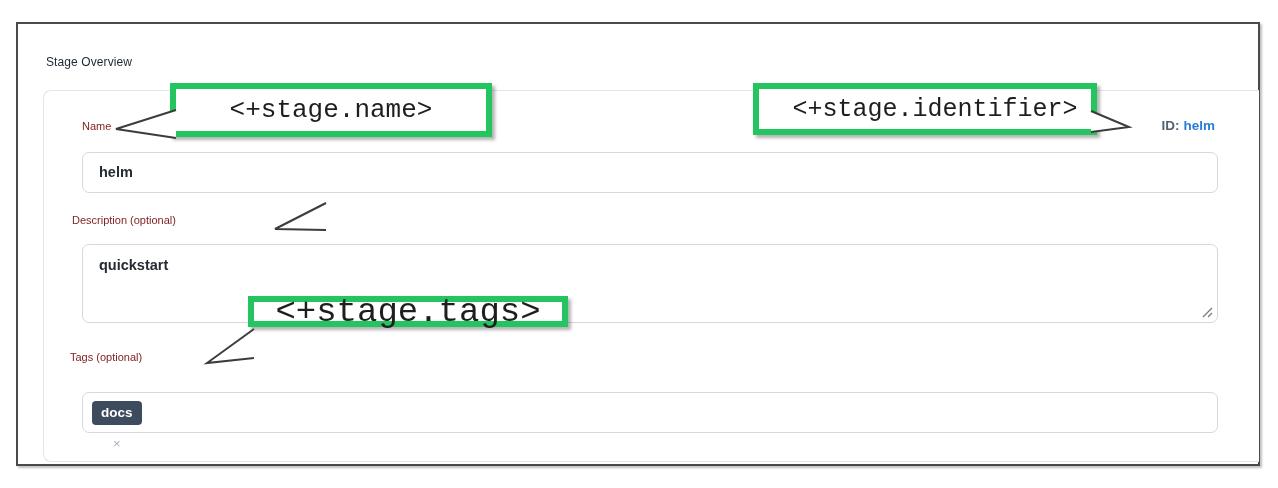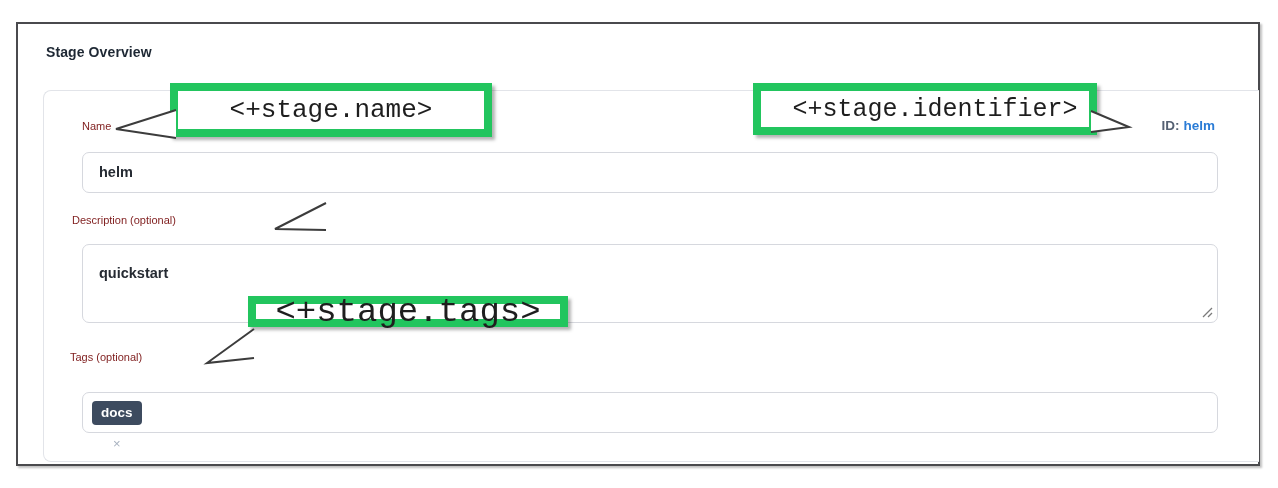--- a/index.html
+++ b/index.html
@@ -20,23 +20,23 @@
     left: 16px; top: 22px;
     width: 1244px; height: 444px;
     border: 2px solid #4a4a4d;
     box-shadow: 2px 2px 2px rgba(0,0,0,0.25);
     background: #ffffff;
     z-index: 1;
   }
 
   .page-title {
     position: absolute;
-    left: 46px; top: 44px;
-    font-size: 14px;
-    font-weight: 700;
+    left: 46px; top: 55px;
+    font-size: 12px;
+    font-weight: 400;
     color: #1d2733;
     letter-spacing: 0.1px;
     z-index: 2;
   }
 
   
   .card {
     position: absolute;
     left: 43px; top: 90px;
     width: 1216px; height: 372px;
@@ -61,21 +61,21 @@
     width: 1136px;
     background: #ffffff;
     border: 1px solid #d6d8de;
     border-radius: 7px;
     font-size: 14.5px;
     font-weight: 600;
     color: #262b33;
     z-index: 3;
   }
   .input-like { height: 41px; line-height: 39px; padding: 0 16px; }
-  .textarea-like { height: 79px; padding: 18px 16px; line-height: 20px; }
+  .textarea-like { height: 79px; padding: 10px 16px; line-height: 20px; }
 
   .id-line {
     position: absolute;
     top: 118px; right: 63px;
     font-size: 13.5px;
     font-weight: 600;
     z-index: 3;
     white-space: nowrap;
     margin-left: 16px;
   }
@@ -112,21 +112,21 @@
     cursor: pointer;
   }
 
   
   .callout {
     position: absolute;
     display: flex;
     align-items: center;
     justify-content: center;
     background: #ffffff;
-    border: 8px solid #22c55e;
+    border: 6px solid #22c55e;
     box-shadow: 3px 3px 3px rgba(40,40,40,0.35);
     font-family: "Liberation Mono", monospace;
     color: #1e1e1e;
     z-index: 5;
     white-space: nowrap;
   }
   .callout-name        { left: 170px; top: 83px;  width: 322px; height: 54px; font-size: 26px; }
   .callout-identifier  { left: 753px; top: 83px;  width: 344px; height: 52px; font-size: 25px; padding-left: 20px; }
   .callout-description { left: 320px; top: 182px; width: 443px; height: 50px; font-size: 30px; }
   .callout-tags        { left: 248px; top: 296px; width: 320px; height: 31px; font-size: 34px; }

